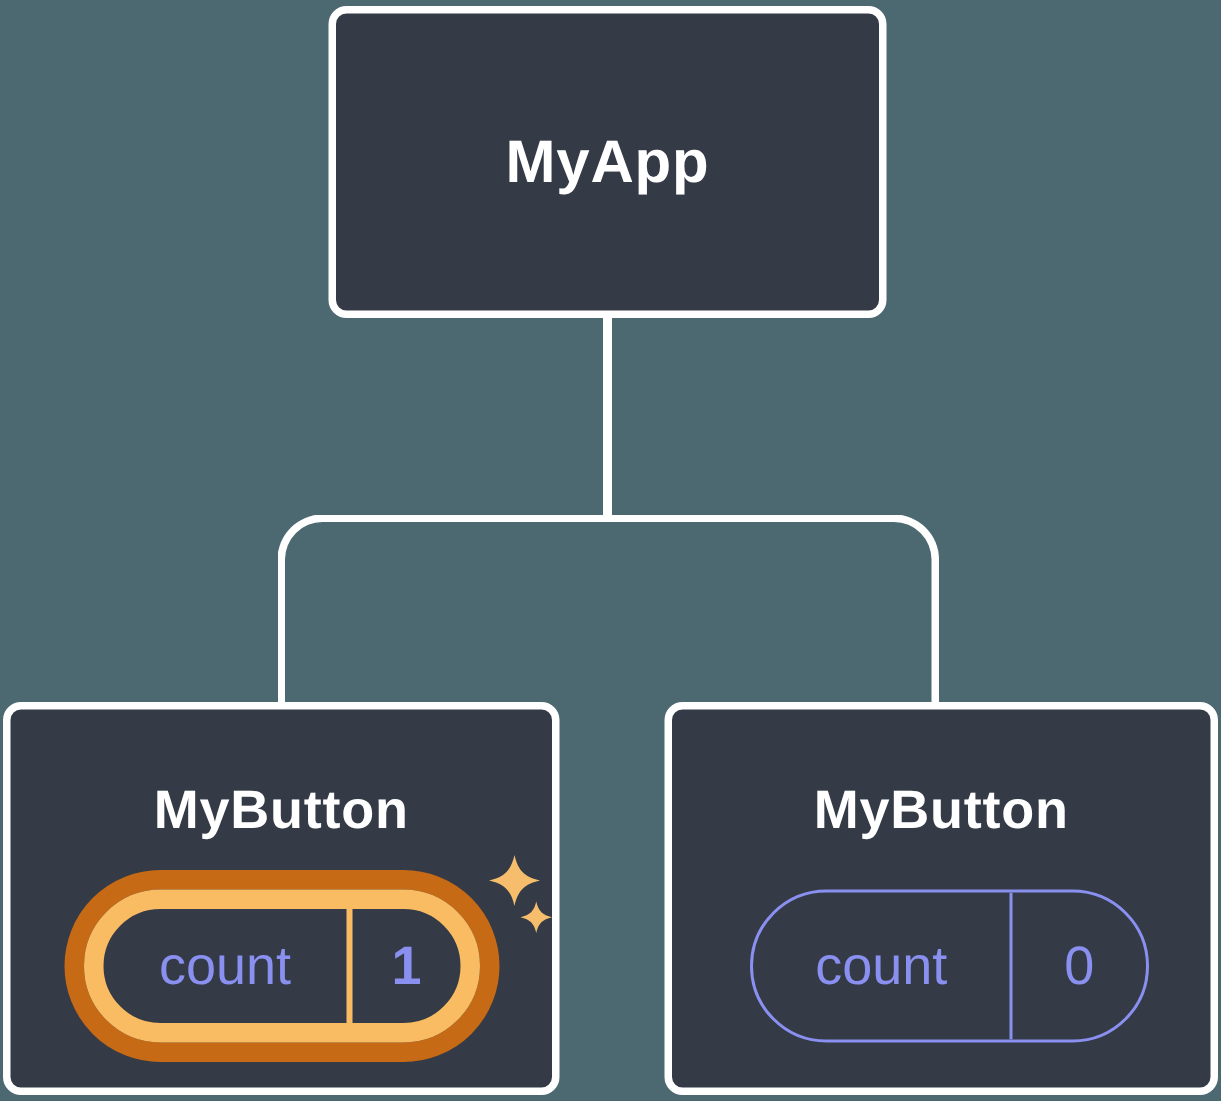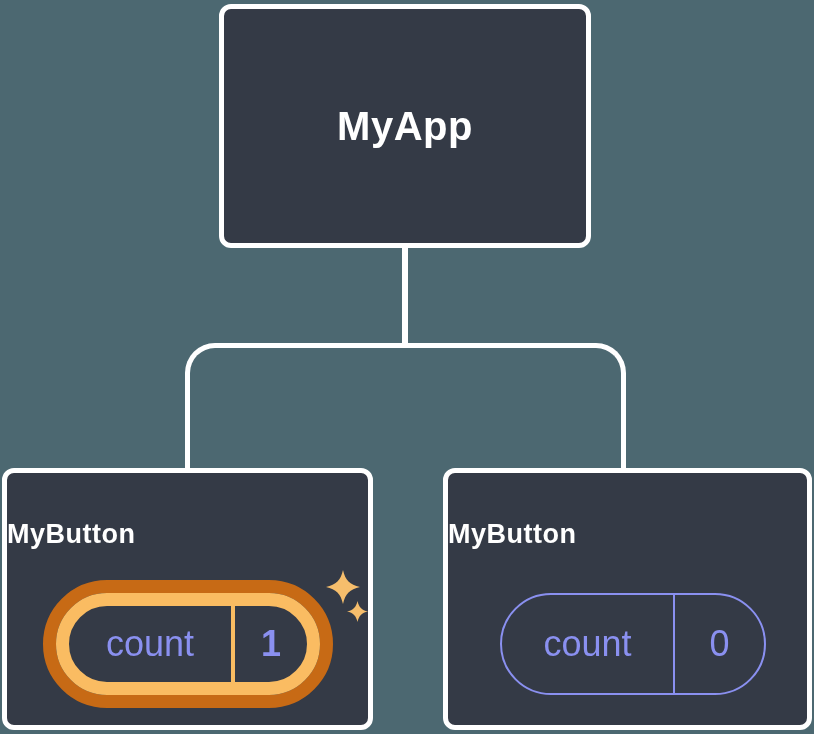--- a/index.html
+++ b/index.html
@@ -16,38 +16,39 @@
   }
   .node {
     position: absolute;
     box-sizing: border-box;
     background: var(--node-fill, #343A46);
     border: 5px solid var(--node-border, #FFFFFF);
     border-radius: 12px;
   }
   .node-root {
     left: 219px; top: 4px;
-    width: 372px; height: 244px;
+    width: 372px; height: 208px;
     display: flex; align-items: center; justify-content: center;
   }
   .node-child-left  { left: 2px;   top: 468px; width: 371px; height: 262px; }
   .node-child-right { left: 443px; top: 468px; width: 369px; height: 262px; }
 
   .root-label {
     color: #fff;
     font-size: 40px;
     font-weight: 700;
     letter-spacing: 0.5px;
   }
   .child-title {
     position: absolute;
     left: 0; right: 0;
     top: 46px;
+    text-align: center;
     color: #fff;
-    font-size: 27px;
+    font-size: 36px;
     font-weight: 700;
     letter-spacing: 0.5px;
   }
 
   
   .connector-trunk {
     position: absolute;
     left: 402px; top: 208px;
     width: 6px; height: 140px;
     background: var(--connector, #FFFFFF);

